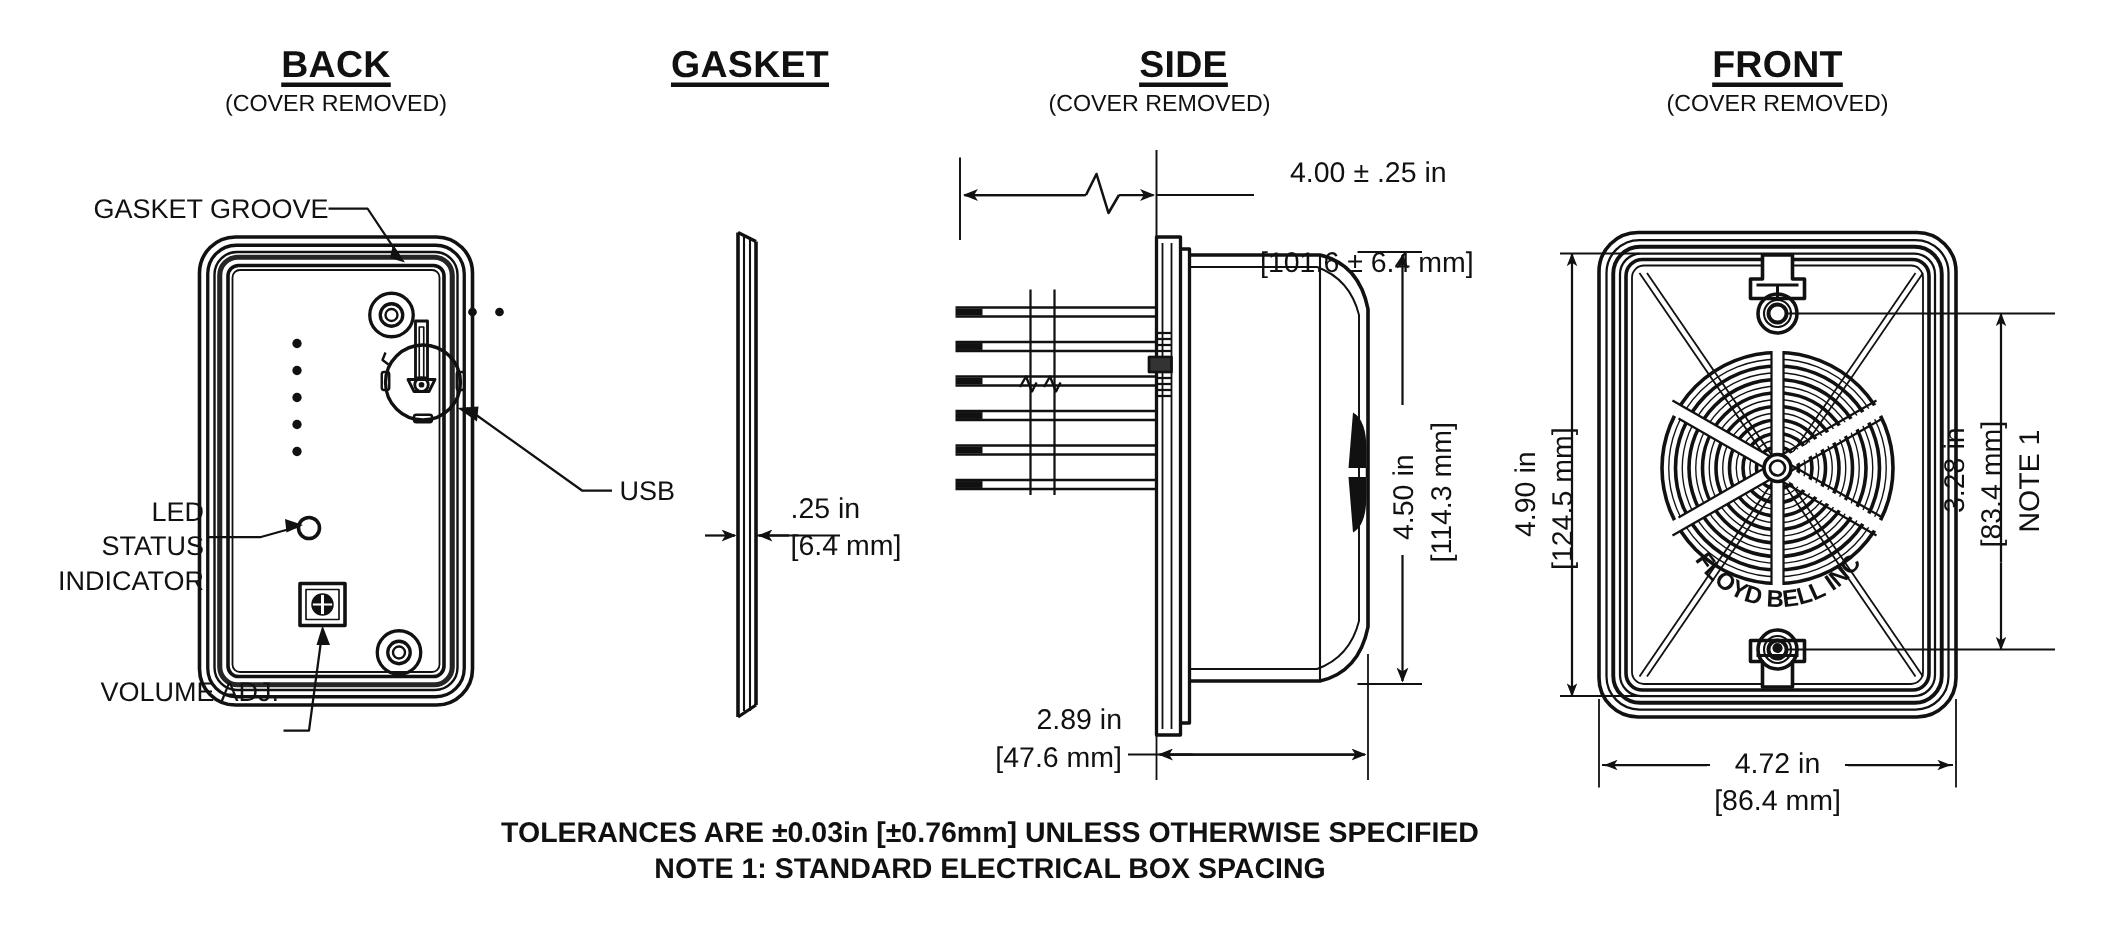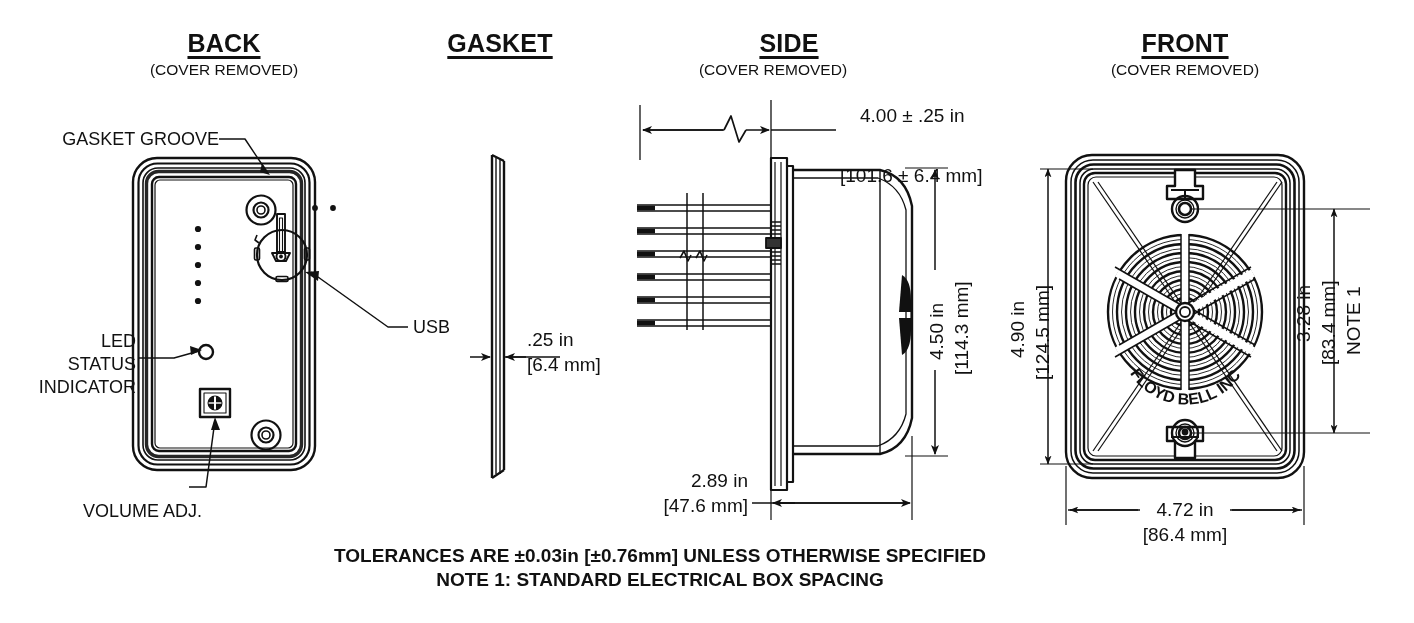--- a/index.html
+++ b/index.html
@@ -306,21 +306,21 @@
   <div class="txt vsub ctr" style="left:224px;top:62px;">(COVER REMOVED)</div>
 
   <div class="txt lbl rightal" style="left:219px;top:130px;">GASKET GROOVE</div>
 
   <div class="txt lbl" style="left:413px;top:318px;">USB</div>
 
   <div class="txt lbl rightal" style="left:136px;top:332px;">LED</div>
   <div class="txt lbl rightal" style="left:136px;top:355px;">STATUS</div>
   <div class="txt lbl rightal" style="left:136px;top:378px;">INDICATOR</div>
 
-  <div class="txt lbl rightal" style="left:186px;top:502px;margin-left:16px;">VOLUME ADJ.</div>
+  <div class="txt lbl rightal" style="left:186px;top:452px;">VOLUME ADJ.</div>
 
   <div class="txt vtitle ctr" style="left:500px;top:30px;">GASKET</div>
   <div class="txt dim" style="left:527px;top:330px;">.25 in</div>
   <div class="txt dim" style="left:527px;top:355px;">[6.4 mm]</div>
 
   <div class="txt vtitle ctr" style="left:773px;top:30px;margin-left:16px;">SIDE</div>
   <div class="txt vsub ctr" style="left:773px;top:62px;">(COVER REMOVED)</div>
 
   <div class="txt dim" style="left:840px;top:106px;margin-left:20px;">4.00 ± .25 in</div>
   <div class="txt dim" style="left:840px;top:131px;margin-top:35px;">[101.6 ± 6.4 mm]</div>

